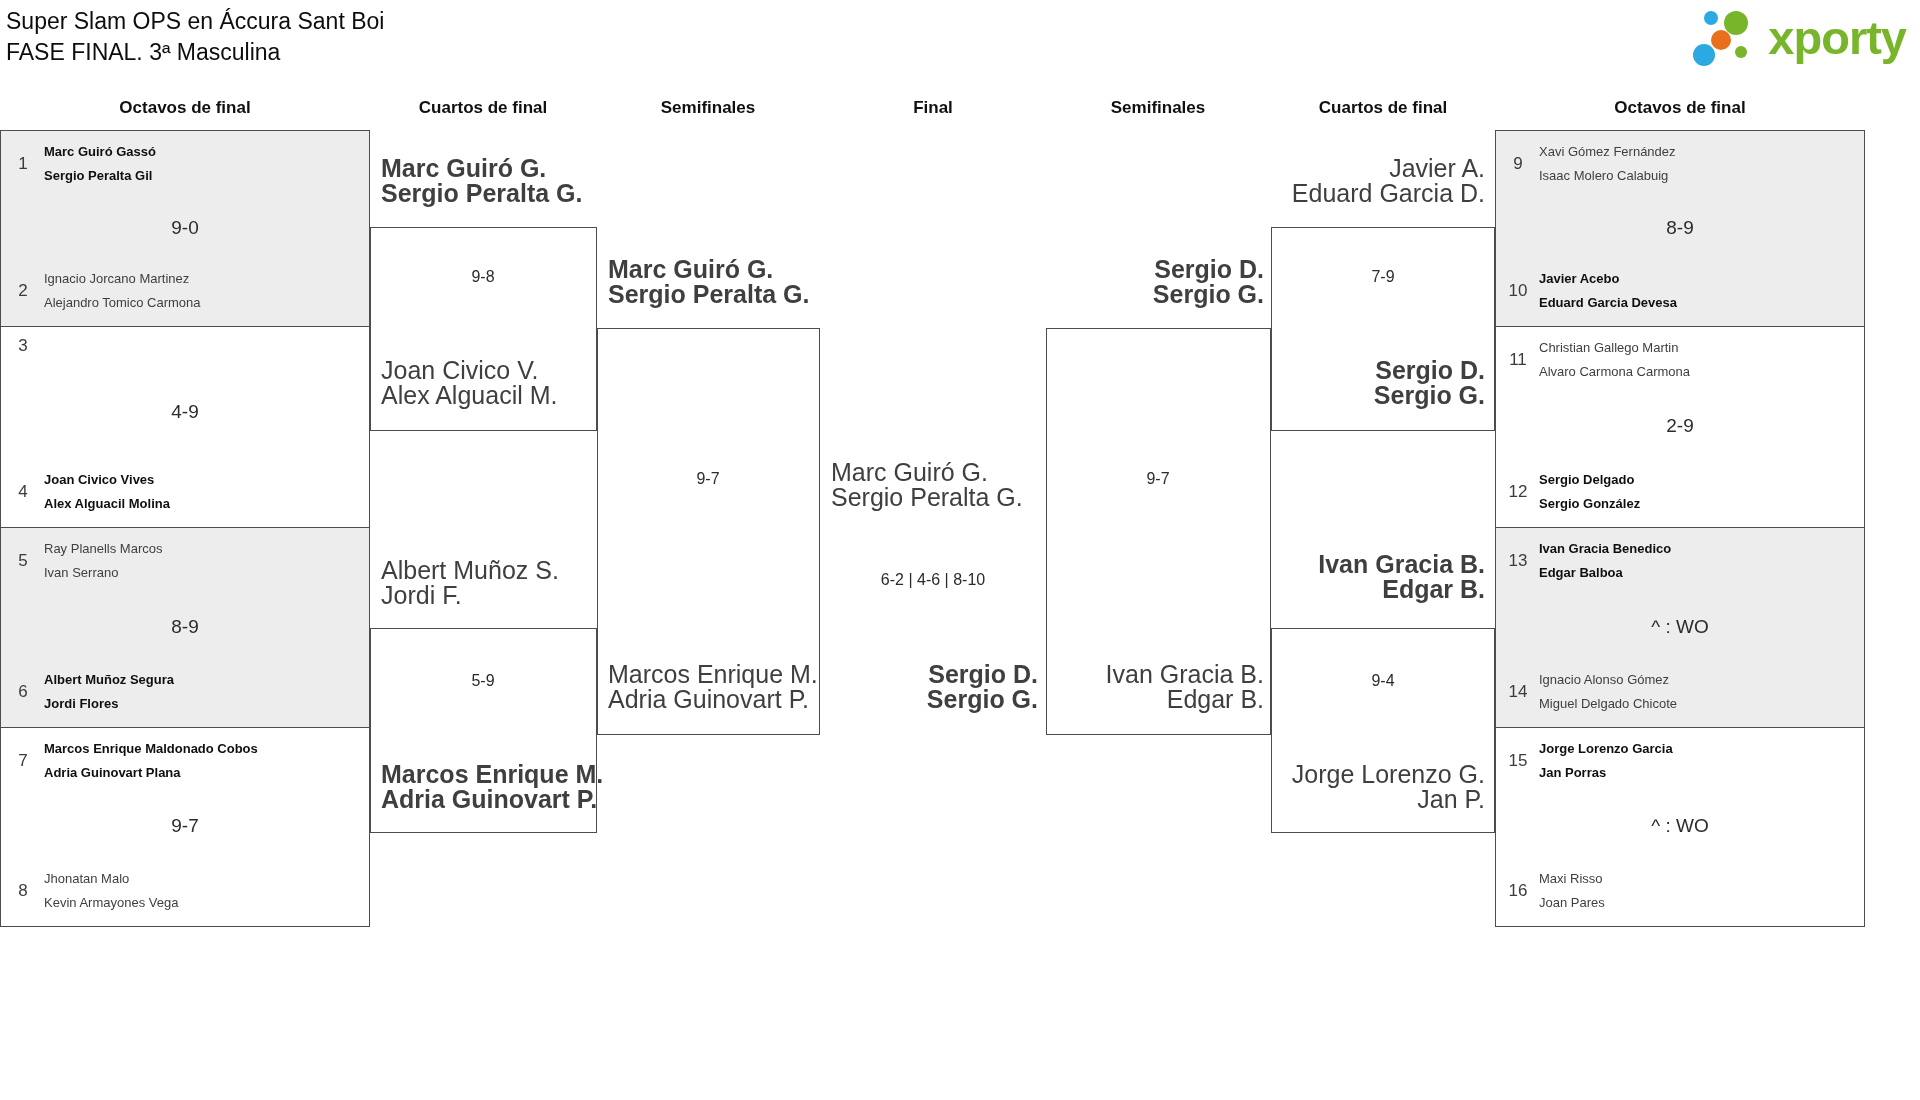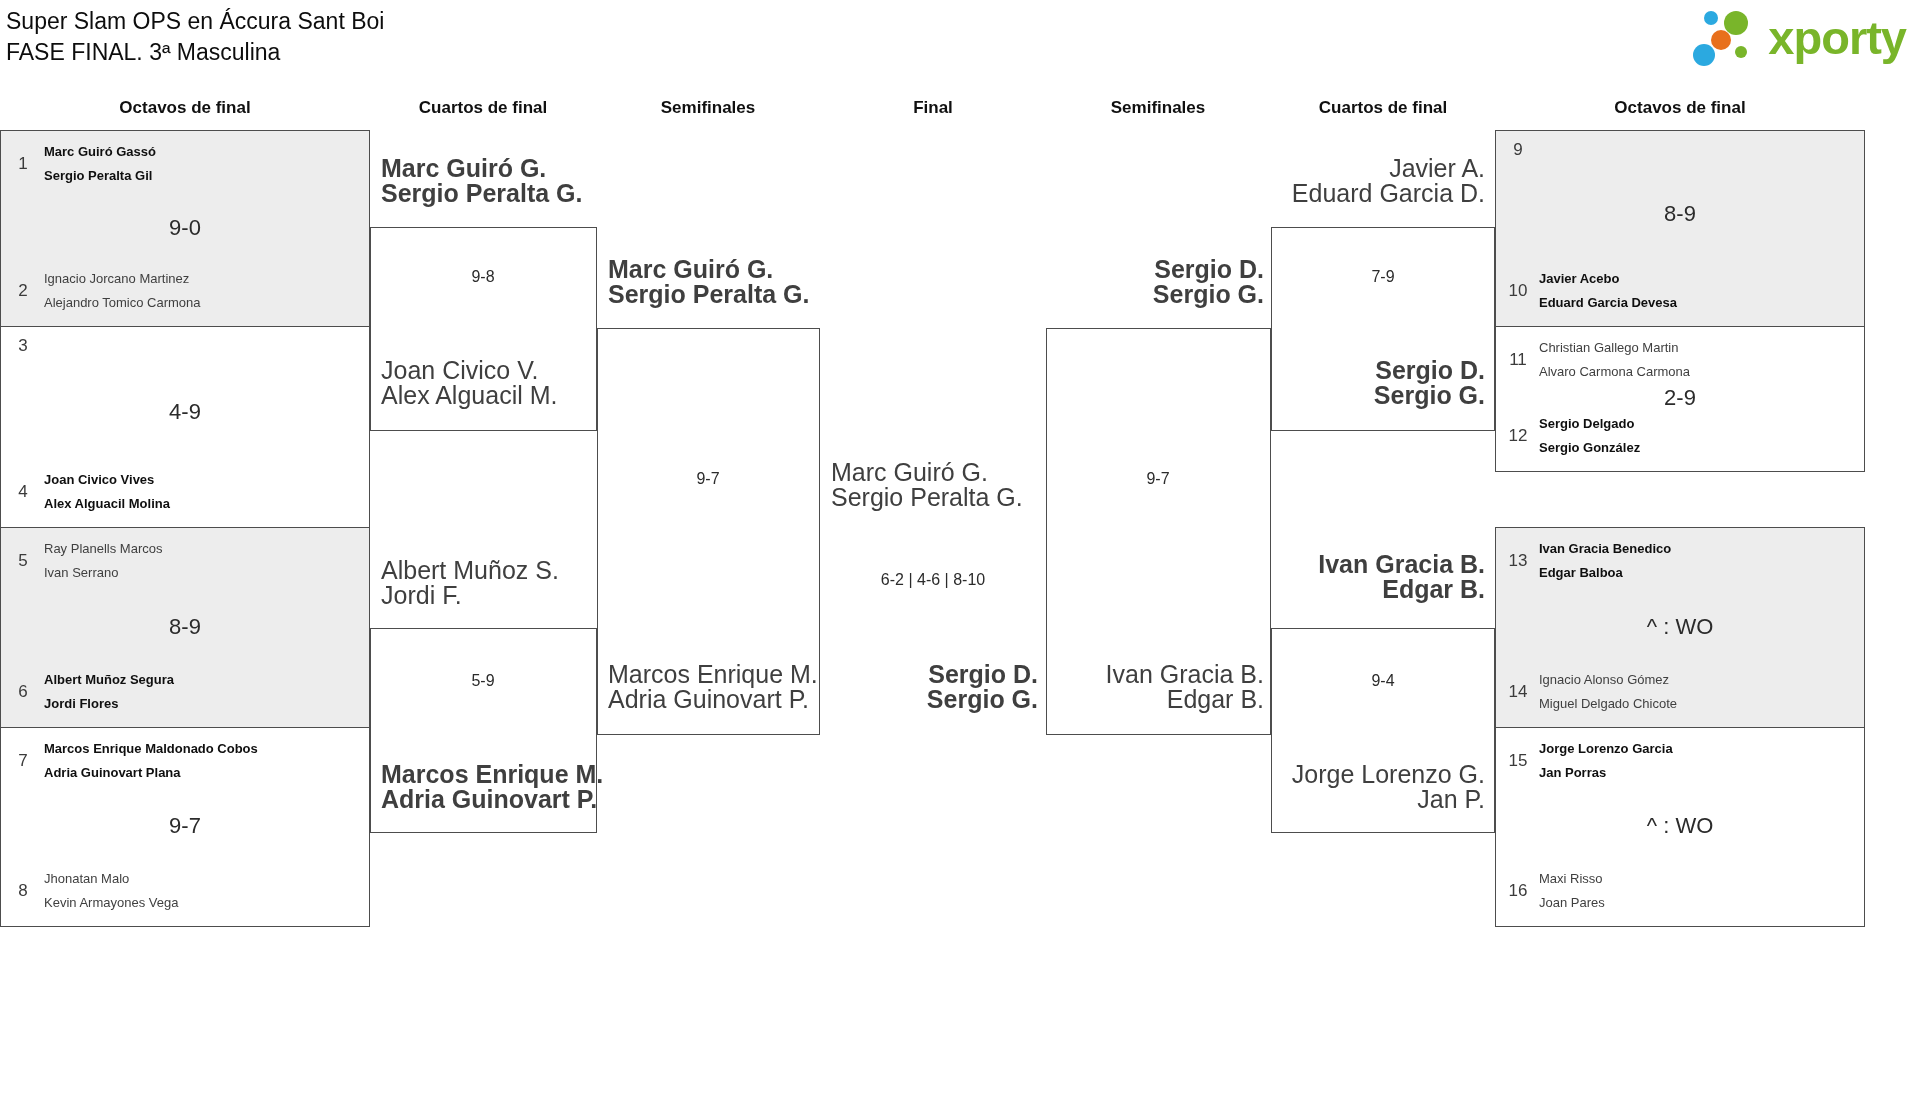--- a/index.html
+++ b/index.html
@@ -11,21 +11,21 @@
   .logo{position:absolute;right:14px;top:2px;display:flex;align-items:center;}
   .logo-text{font-size:47px;font-weight:800;color:#79b52a;letter-spacing:-1px;margin-left:16px;}
   .col-header{position:absolute;top:98px;font-size:17px;font-weight:600;color:#101010;transform:translateX(-50%);white-space:nowrap;}
   .box{position:absolute;border:1px solid #4d4d4d;box-sizing:border-box;background:transparent;}
   .r16{display:flex;flex-direction:column;justify-content:space-between;padding:9px 6px 11px 6px;}
   .bg{background:#ededed;}
   .entry{display:flex;align-items:center;gap:9px;padding-left:4px;}
   .seed{min-width:24px;text-align:center;font-size:17px;color:#3b3b3b;flex:0 0 auto;}
   .names{font-size:13px;line-height:24px;color:#3f3f3f;}
   .bold{font-weight:700;color:#0f0f0f;}
-  .score{font-size:22px;color:#2b2b2b;text-align:center;}
+  .score{font-size:19px;color:#2b2b2b;text-align:center;}
   .score-abs{position:absolute;transform:translateX(-50%);font-size:16px;color:#2b2b2b;white-space:nowrap;}
   .label{position:absolute;font-size:25px;line-height:25px;color:#3f3f3f;white-space:nowrap;}
   .label.right{text-align:right;}
 </style>
 </head>
 <body>
 
 <div class="page">
 
   <div class="title">
@@ -116,32 +116,36 @@
       <div class="names">
         <div>Jhonatan Malo</div>
         <div>Kevin Armayones Vega</div>
       </div>
     </div>
   </div>
 
   <div class="box r16 bg" style="left:1495px;top:130px;width:370px;height:197px">
     <div class="entry">
       <span class="seed">9</span>
+      <div class="names">
+        <div>Xavi Gómez Fernández</div>
+        <div>Isaac Molero Calabuig</div>
+      </div>
     </div>
     <div class="score">8-9</div>
     <div class="entry">
       <span class="seed">10</span>
       <div class="names bold">
         <div>Javier Acebo</div>
         <div>Eduard Garcia Devesa</div>
       </div>
     </div>
   </div>
 
-  <div class="box r16" style="left:1495px;top:326px;width:370px;height:146px">
+  <div class="box r16" style="left:1495px;top:326px;width:370px;height:202px">
     <div class="entry">
       <span class="seed">11</span>
       <div class="names">
         <div>Christian Gallego Martin</div>
         <div>Alvaro Carmona Carmona</div>
       </div>
     </div>
     <div class="score">2-9</div>
     <div class="entry">
       <span class="seed">12</span>

